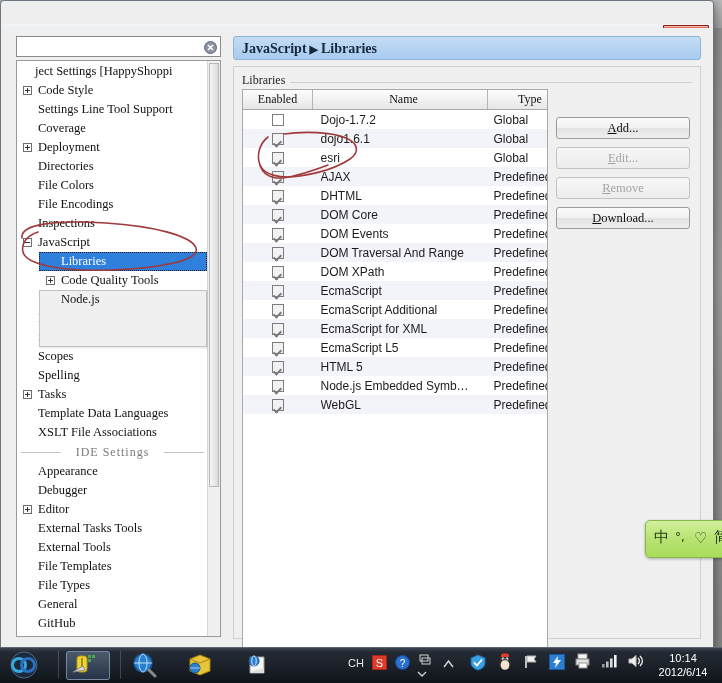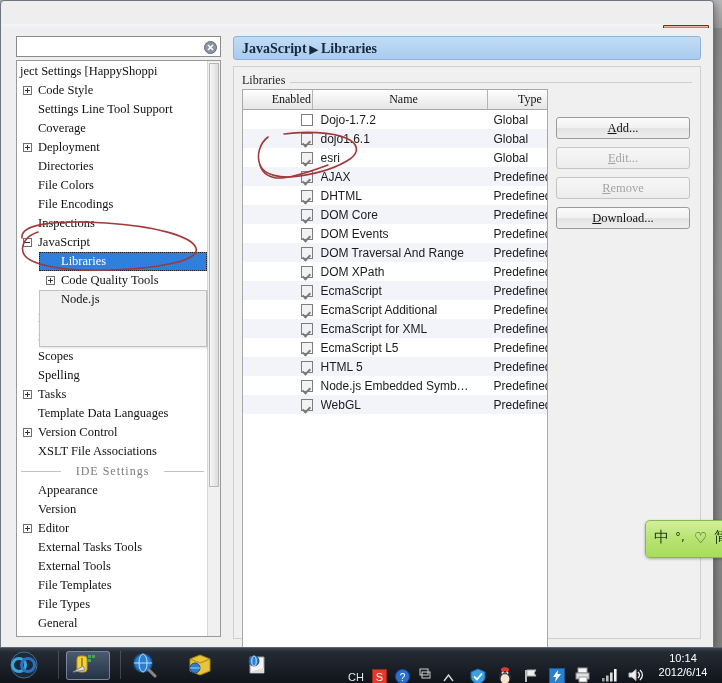--- a/index.html
+++ b/index.html
@@ -118,21 +118,21 @@
     position: relative;
     height: 19px;
     line-height: 19px;
     font-size: 12.5px;
     color: #101010;
     white-space: nowrap;
     font-family: "Liberation Serif", serif;
     cursor: default;
   }
   .tree-node.root {
-    padding-left: 3px;
+    padding-left: 18px;
     font-family: "Liberation Serif", serif;
   }
   .tree-node .exp {
     position: absolute; left: 6px; top: 5px;
     width: 9px; height: 9px;
     border: 1px solid #6f6f6f;
     background: #fdfdfd;
     box-sizing: border-box;
   }
   .tree-node .exp::before {
@@ -263,21 +263,21 @@
   .tbl th:last-child { border-right: none; }
   .tbl td {
     height: 19px;
     font-size: 12px;
     color: #1b1b1b;
     font-family: "Liberation Sans", sans-serif;
     padding: 0;
   }
   .tbl tr.odd td { background: #ffffff; }
   .tbl tr.even td { background: #f3f3fa; }
-  .col-en { width: 67px; text-align: right; }
+  .col-en { width: 67px; text-align: center; }
   .col-nm { width: 165px; padding-left: 8px !important; }
   .col-tp { width: 72px; padding-left: 6px !important; margin-left: 42px; }
   .cb {
     display: inline-block;
     width: 12px; height: 12px;
     border: 1px solid #7d7d7d;
     background: #ffffff;
     box-sizing: border-box;
     position: relative;
     vertical-align: middle;
@@ -365,21 +365,20 @@
     border-radius: 3px;
     box-sizing: border-box;
   }
   .tray {
     position: absolute; right: 78px; top: 0; height: 35px;
   }
   .tray-ico {
     position: absolute; top: 9px;
     font-size: 11px; color: #e8e8e8;
     cursor: pointer;
-    margin-top: 14px;
   }
   .clock {
     position: absolute; right: 4px; top: 3px;
     width: 70px;
     text-align: center;
     color: #ffffff;
     font-size: 11px;
     font-family: "Liberation Sans", sans-serif;
     line-height: 14px;
     cursor: pointer;
@@ -498,34 +497,30 @@
               <span class="lbl">Spelling</span>
             </div>
             <div class="tree-node noexp">
               <span class="exp plus"></span>
               <span class="lbl">Tasks</span>
             </div>
             <div class="tree-node noexp">
               <span class="lbl">Template Data Languages</span>
             </div>
             <div class="tree-node noexp">
-              <span class="exp plus"></span>
-              <span class="lbl">Version Control</span>
-            </div>
-            <div class="tree-node noexp">
               <span class="lbl">XSLT File Associations</span>
             </div>
 
             <div class="sep-node">IDE Settings</div>
 
             <div class="tree-node noexp">
               <span class="lbl">Appearance</span>
             </div>
             <div class="tree-node noexp">
-              <span class="lbl">Version</span>
+              <span class="lbl">Debugger</span>
             </div>
             <div class="tree-node noexp">
               <span class="exp plus"></span>
               <span class="lbl">Editor</span>
             </div>
             <div class="tree-node noexp">
               <span class="lbl">External Tasks Tools</span>
             </div>
             <div class="tree-node noexp">
               <span class="lbl">External Tools</span>

